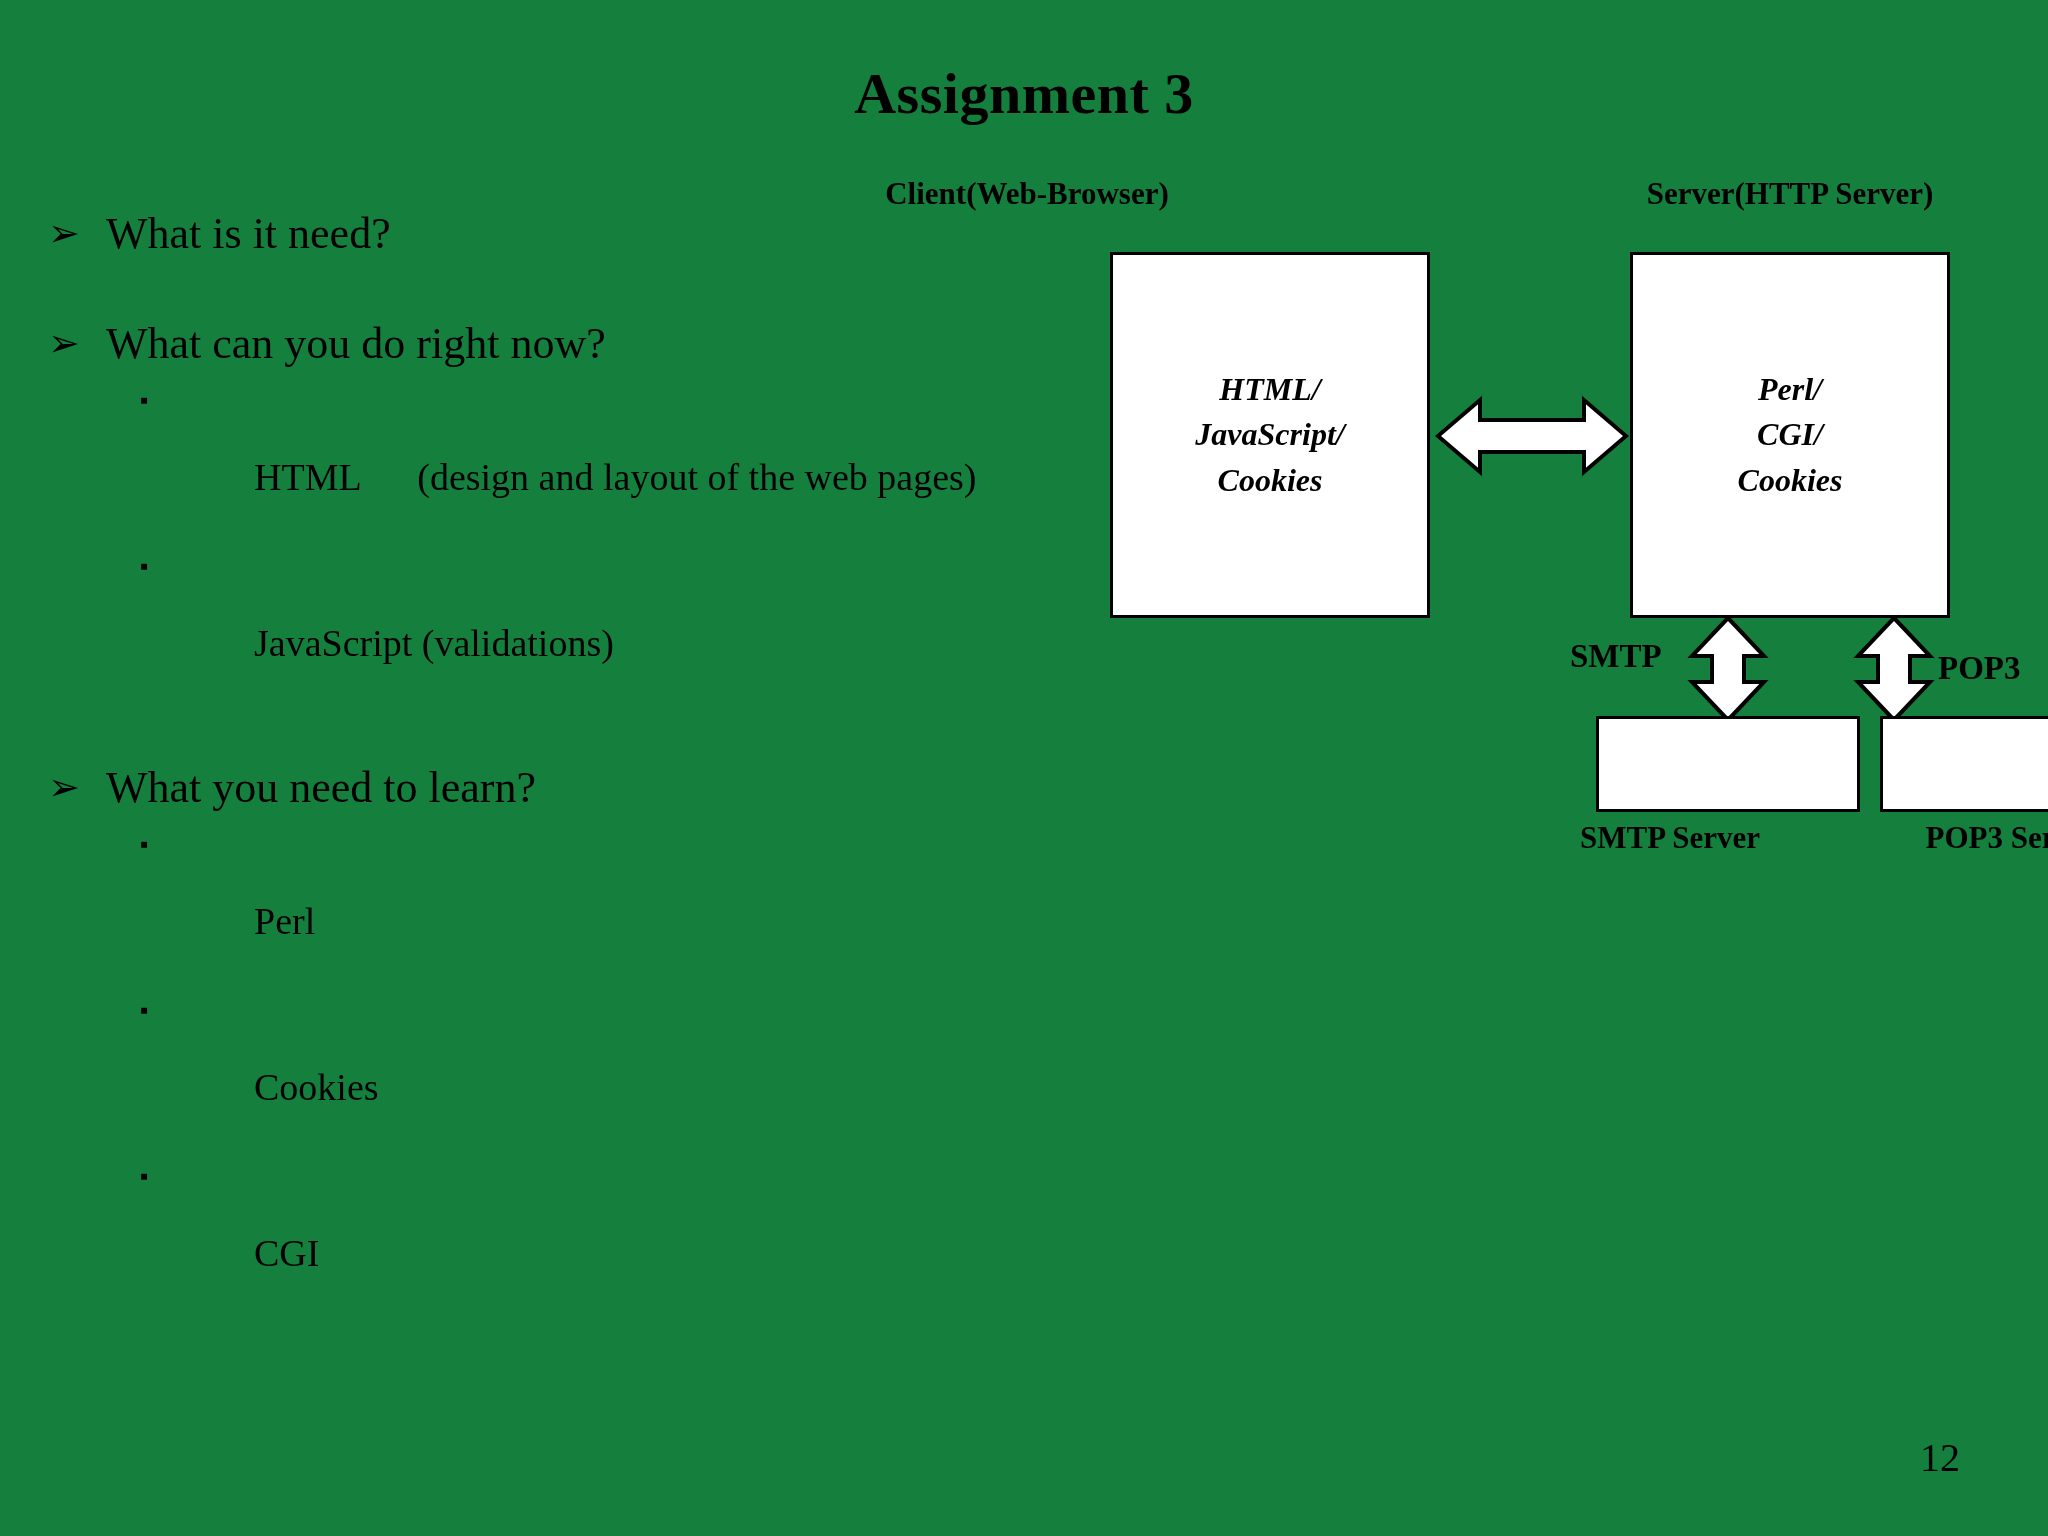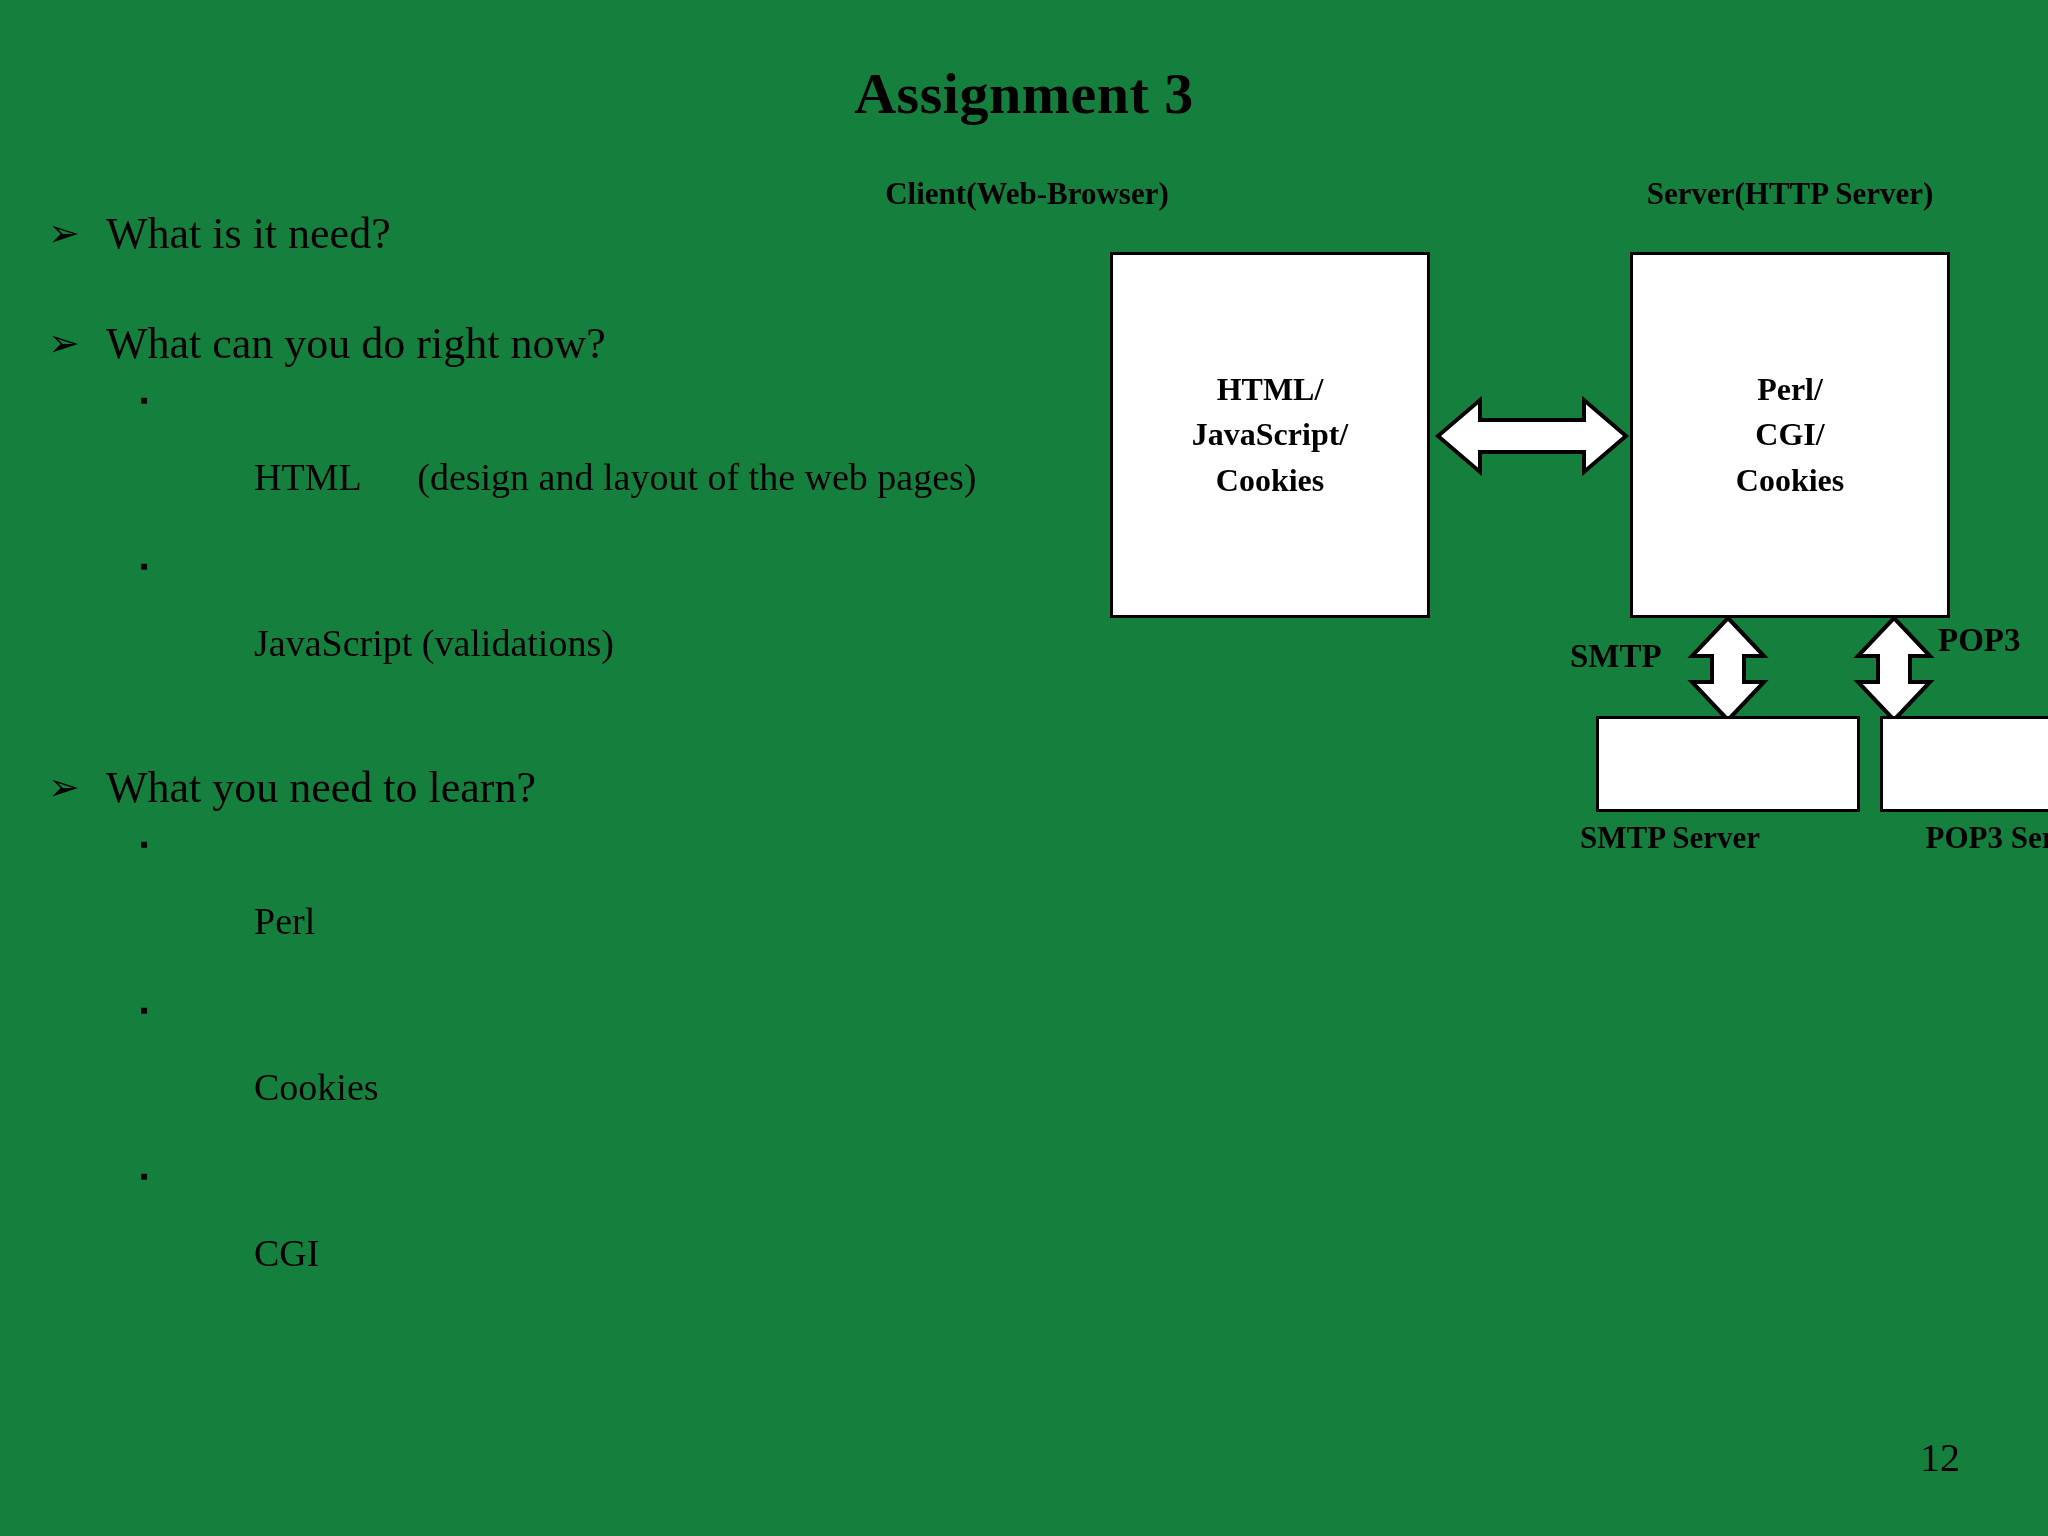--- a/index.html
+++ b/index.html
@@ -92,20 +92,21 @@
     font-size: 31px;
     font-weight: bold;
     white-space: nowrap;
     line-height: 1.0;
   }
   .nodebox {
     position: absolute;
     border: 3px solid #000000;
     background: #ffffff;
     box-sizing: border-box;
+    font-style: italic;
   }
   .nodebox .body {
     position: absolute;
     left: 0;
     right: 0;
     top: 50%;
     transform: translateY(-50%);
     text-align: center;
     font-size: 32px;
     font-weight: bold;
@@ -228,21 +229,21 @@
         <polygon points="46,4 82,42 62,42 62,68 82,68 46,106 10,68 30,68 30,42 10,42" fill="#ffffff" stroke="#000000" stroke-width="4" stroke-linejoin="miter"></polygon>
       </svg>
     </div>
     <div class="proto-label" style="left:480px; top:440px;">SMTP</div>
 
     <div class="arrow-v" style="left:758px; top:414px;">
       <svg width="92" height="110" viewBox="0 0 92 110" aria-hidden="true">
         <polygon points="46,4 82,42 62,42 62,68 82,68 46,106 10,68 30,68 30,42 10,42" fill="#ffffff" stroke="#000000" stroke-width="4" stroke-linejoin="miter"></polygon>
       </svg>
     </div>
-    <div class="proto-label" style="left:848px; top:424px;">POP3</div>
+    <div class="proto-label" style="left:848px; top:452px;">POP3</div>
 
     <div class="nodebox" style="left:506px; top:516px; width:264px; height:96px;"></div>
     <div class="cap" style="left:490px; top:622px; width:296px; text-align:left;">SMTP Server</div>
 
     <div class="nodebox" style="left:790px; top:516px; width:264px; height:96px;"></div>
     <div class="cap" style="left:774px; top:622px; width:296px; text-align:center;">POP3 Server</div>
 
   </div>
 
   <div id="page-number">12</div>

